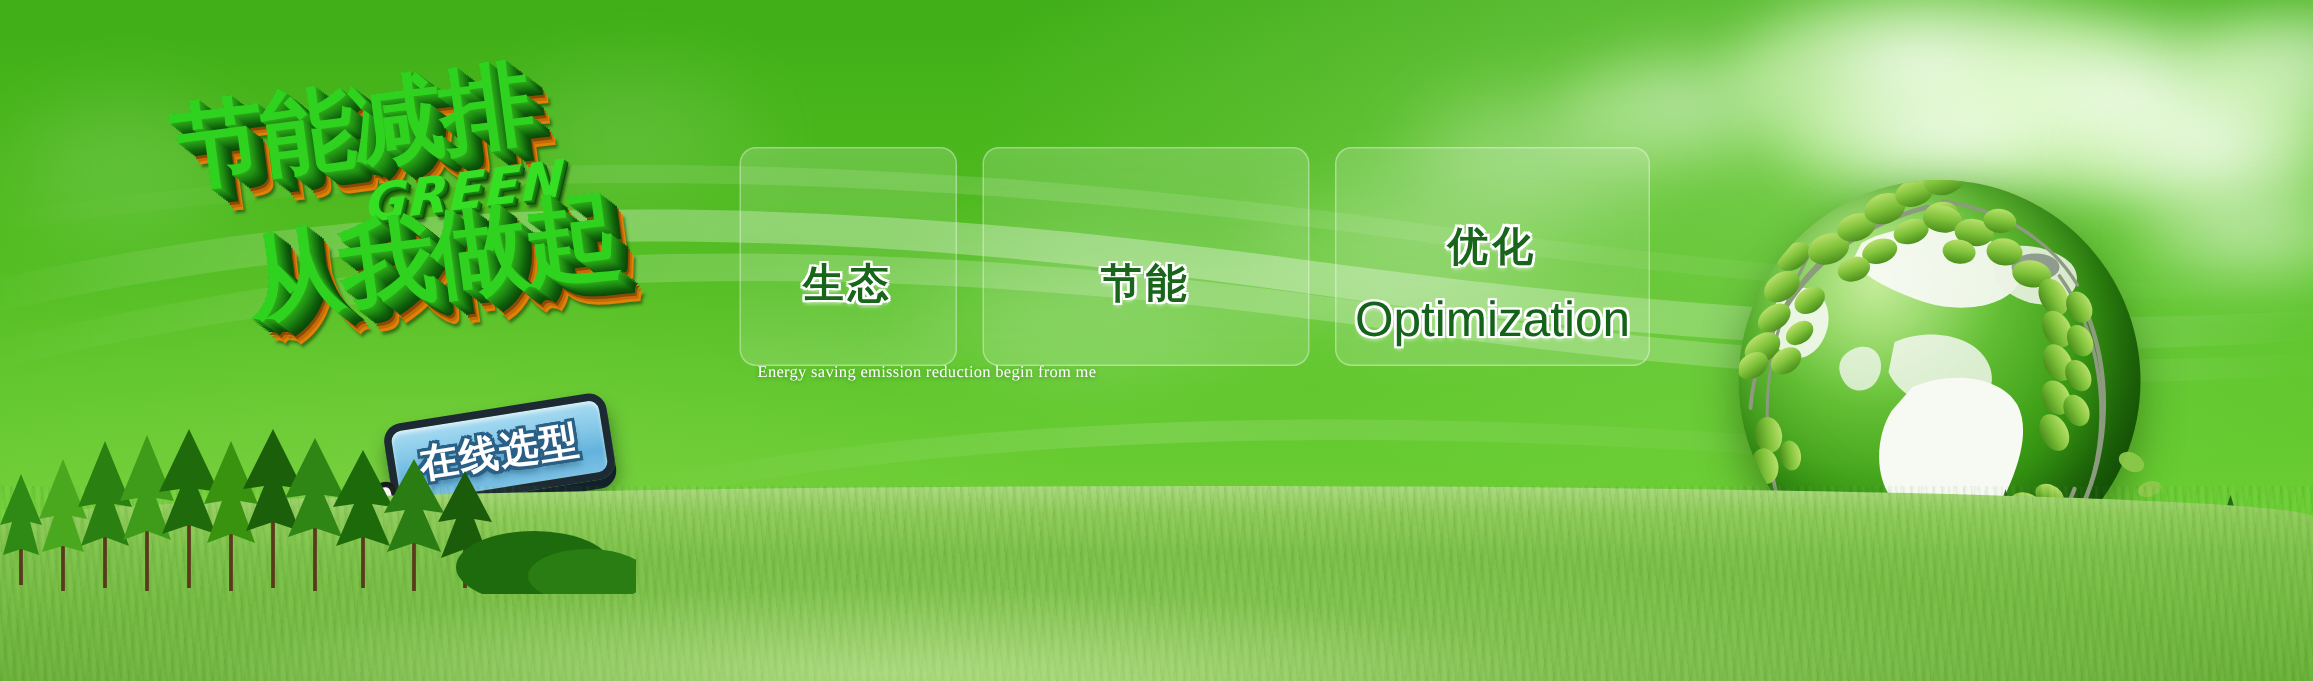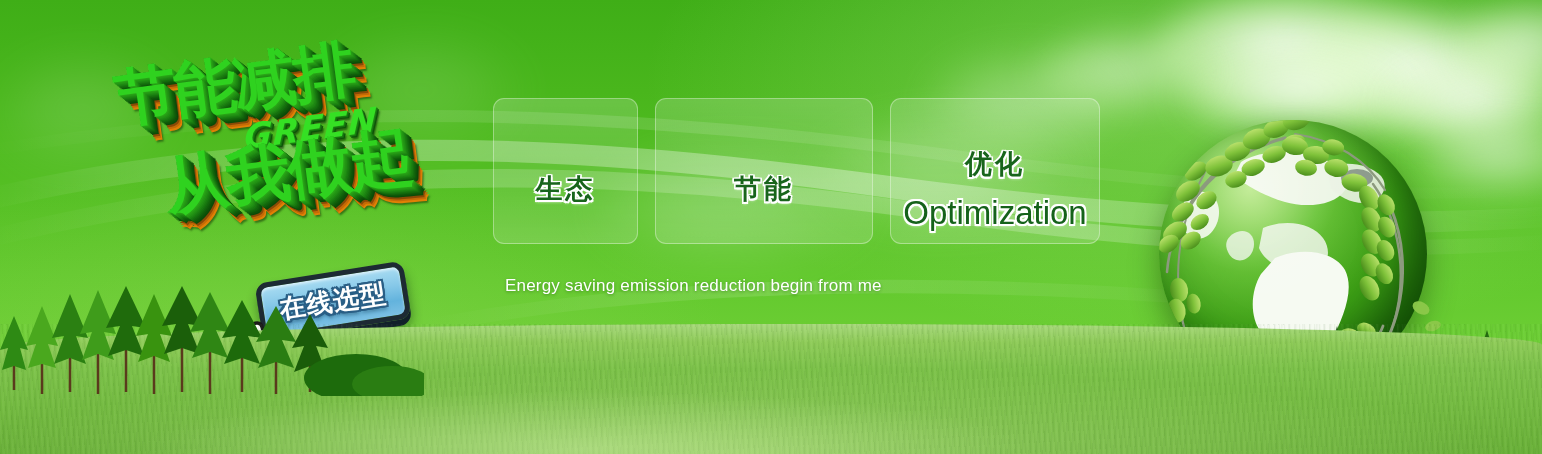--- a/index.html
+++ b/index.html
@@ -148,23 +148,23 @@
   }
   .en{
     font-family:"Liberation Sans","DejaVu Sans",sans-serif;
     font-size:33px;font-weight:normal;color:#15621a;letter-spacing:0px;
     text-shadow:-1.6px 0 #fff,1.6px 0 #fff,0 -1.6px #fff,0 1.6px #fff,
                 -1.6px -1.6px #fff,1.6px -1.6px #fff,-1.6px 1.6px #fff,1.6px 1.6px #fff,
                 0 2px 3px rgba(255,255,255,.75);
   }
 
   .tagline{
-    position:absolute;left:505px;top:276px;
-    font-family:Liberation Sans, sans-serif;
-    font-size:17px;color:#ffffff;letter-spacing:0.2px;
+    position:absolute;left:505px;top:242px;
+    font-family:Liberation Serif, serif;
+    font-size:11px;color:#ffffff;letter-spacing:0.2px;
     text-shadow:0 1px 3px rgba(25,80,10,.45);
     white-space:nowrap;
   }
 </style>
 </head>
 <body>
 
 <div class="banner">
 
   <div class="clouds">

